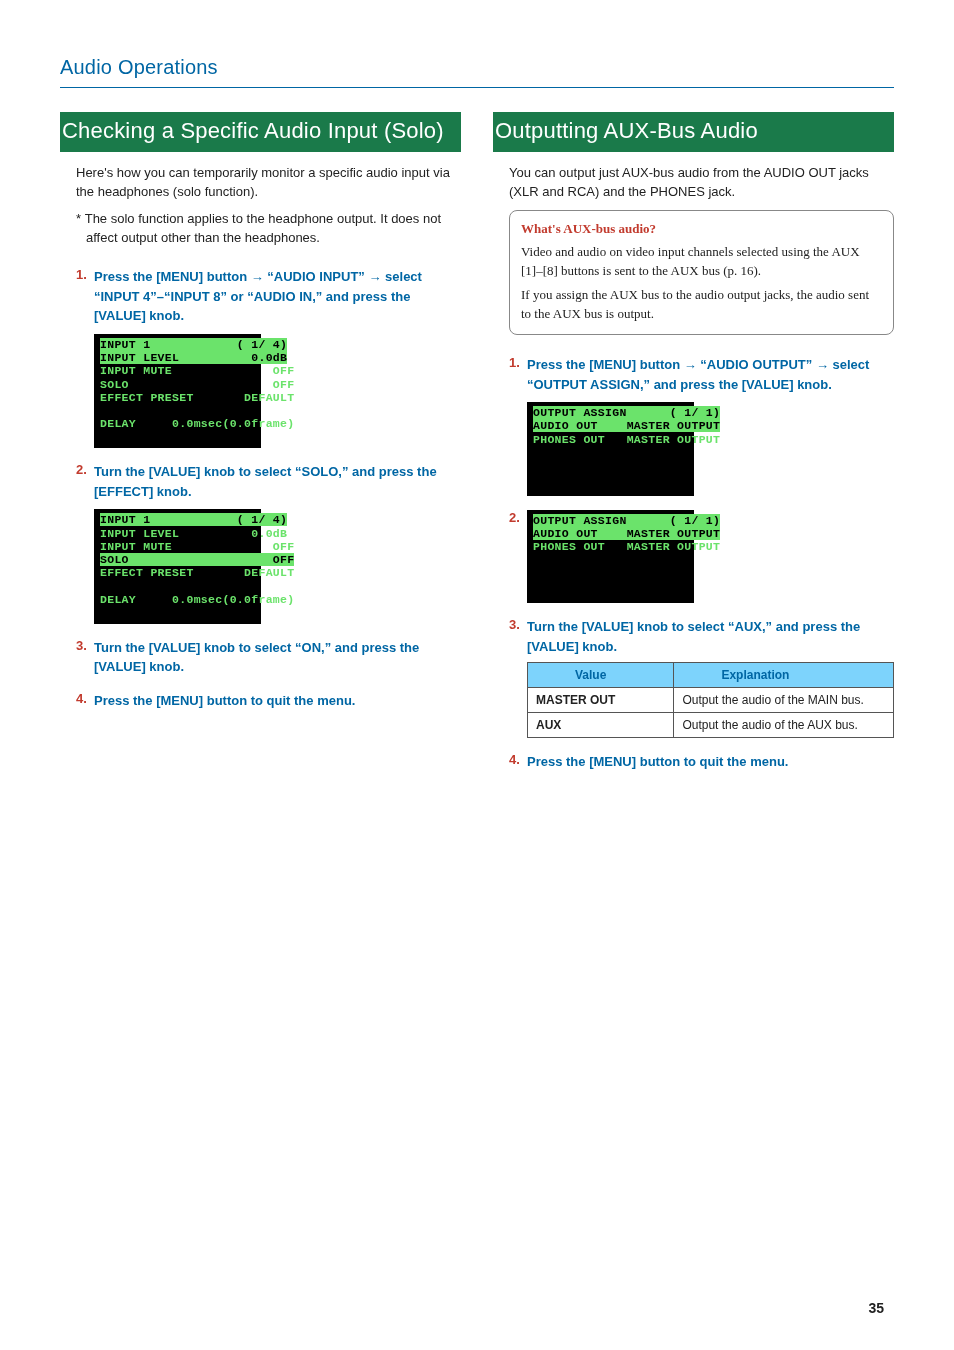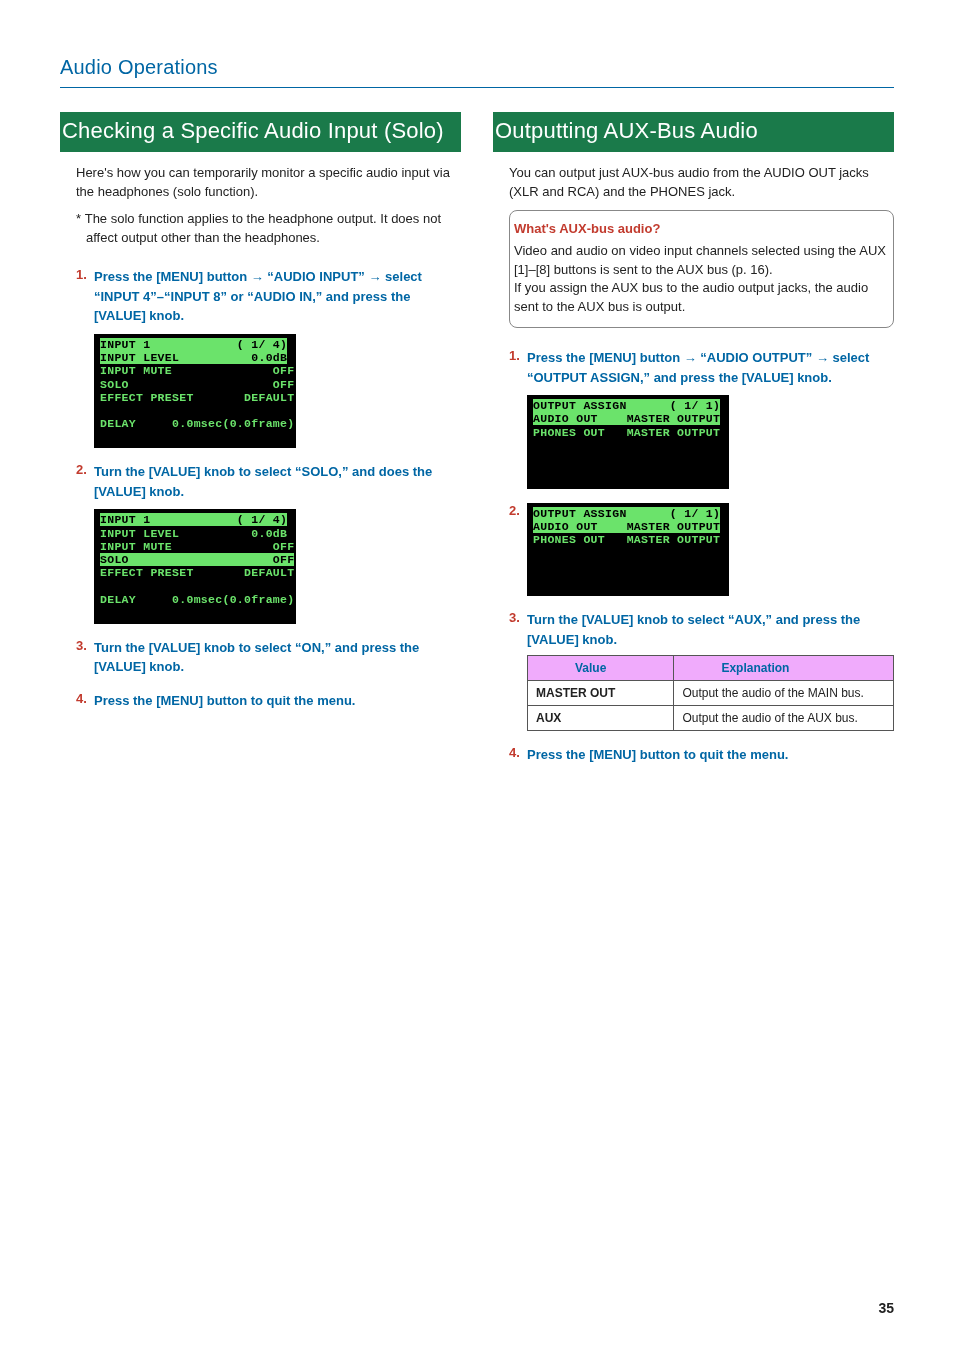--- a/index.html
+++ b/index.html
@@ -10,31 +10,31 @@
   .cols { display:flex; gap:32px; }
   .col { flex:1; min-width:0; }
   .green-bar { background:#1a7a4a; color:#fff; font-size:22px; font-weight:400; padding:6px 12px 8px 2px; margin-bottom:12px; letter-spacing:.2px; }
   .body-p { margin:0 0 8px 16px; line-height:1.45; }
   .note-line { margin:0 0 20px 16px; line-height:1.45; text-indent:-10px; padding-left:10px; }
   .ast { color:#222; }
   ol.steps { list-style:none; margin:0 0 0 16px; padding:0; counter-reset:step; }
   ol.steps>li { position:relative; padding-left:18px; margin-bottom:14px; }
   ol.steps>li::before { counter-increment:step; content:counter(step)"."; position:absolute; left:0; top:0; color:#c23b2e; font-weight:700; }
   .step-text { color:#0066a4; font-weight:700; line-height:1.5; }
-  .callout { border:1px solid #888; border-radius:8px; margin:4px 0 20px 16px; padding:10px 4px; }
+  .callout { border:1px solid #888; border-radius:8px; margin:4px 0 20px 16px; padding:10px 11px;font-family:Liberation Serif, serif; }
   .callout-title { color:#c23b2e; font-weight:700; margin-bottom:6px; }
-  .callout p { line-height:1.45; }
+  .callout p { line-height:1.45; margin-bottom:6px; }
   .callout p:last-child { margin-bottom:0; }
-  .lcd { background:#000; color:#6be36b; font-family:"Courier New",monospace; font-size:11.5px; line-height:1.15; padding:4px 6px 18px 6px; margin:8px 0 14px 0; width:202px; white-space:pre; font-weight:700; letter-spacing:.3px; }
+  .lcd { background:#000; color:#6be36b; font-family:"Courier New",monospace; font-size:11.5px; line-height:1.15; padding:4px 6px 18px 6px; margin:8px 0 14px 0; width:167px; white-space:pre; font-weight:700; letter-spacing:.3px; }
   .lcd .hl { background:#6be36b; color:#000; }
   table.valtab { border-collapse:collapse; width:100%; margin:6px 0 14px 0; font-size:12px; }
   table.valtab th, table.valtab td { border:1px solid #555; padding:5px 8px; text-align:left; }
-  table.valtab th { background:#f0abfc; color:#0066a4; font-weight:700;padding-left:47px; }
+  table.valtab th { background:#7dd3fc; color:#0066a4; font-weight:700;padding-left:47px; }
   table.valtab td.k { font-weight:700; width:40%; }
-  .page-num { position:absolute; bottom:34px; right:60px; font-weight:700; font-size:14px; }
+  .page-num { position:absolute; bottom:34px; right:70px; font-weight:700; font-size:14px; }
 </style>
 </head>
 <body>
 
 <div class="page">
   <div class="header-section-title">Audio Operations</div>
   <hr class="header-rule">
 
   <div class="cols">
 
@@ -48,21 +48,21 @@
           <div class="step-text">Press the [MENU] button → “AUDIO INPUT” → select “INPUT 4”–“INPUT 8” or “AUDIO IN,” and press the [VALUE] knob.</div>
 <div class="lcd"><span class="hl"><span>INPUT 1</span>            <span>( 1/ 4)</span></span>
 <span class="hl"><span>INPUT LEVEL</span>          <span>0.0dB</span></span>
 <span>INPUT MUTE</span>              <span>OFF</span>
 <span>SOLO</span>                    <span>OFF</span>
 <span>EFFECT PRESET</span>       <span>DEFAULT</span>
 
 <span>DELAY</span>     <span>0.0msec(0.0frame)</span></div>
         </li>
         <li>
-          <div class="step-text">Turn the [VALUE] knob to select “SOLO,” and does the [VALUE] knob.</div>
+          <div class="step-text">Turn the [VALUE] knob to select “SOLO,” and press the [EFFECT] knob.</div>
 <div class="lcd"><span class="hl"><span>INPUT 1</span>            <span>( 1/ 4)</span></span>
 <span>INPUT LEVEL</span>          <span>0.0dB</span>
 <span>INPUT MUTE</span>              <span>OFF</span>
 <span class="hl"><span>SOLO</span>                    <span>OFF</span></span>
 <span>EFFECT PRESET</span>       <span>DEFAULT</span>
 
 <span>DELAY</span>     <span>0.0msec(0.0frame)</span></div>
         </li>
         <li>
             <div class="step-text">Turn the [VALUE] knob to select “ON,” and press the [VALUE] knob.</div>

